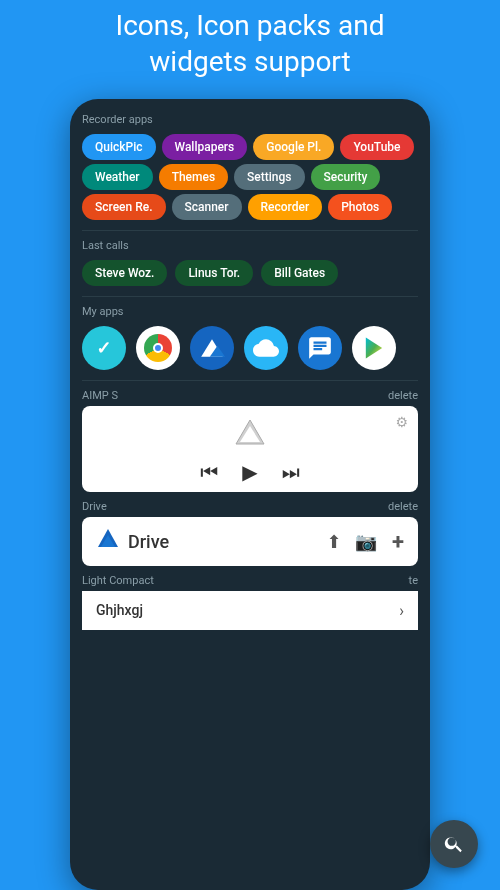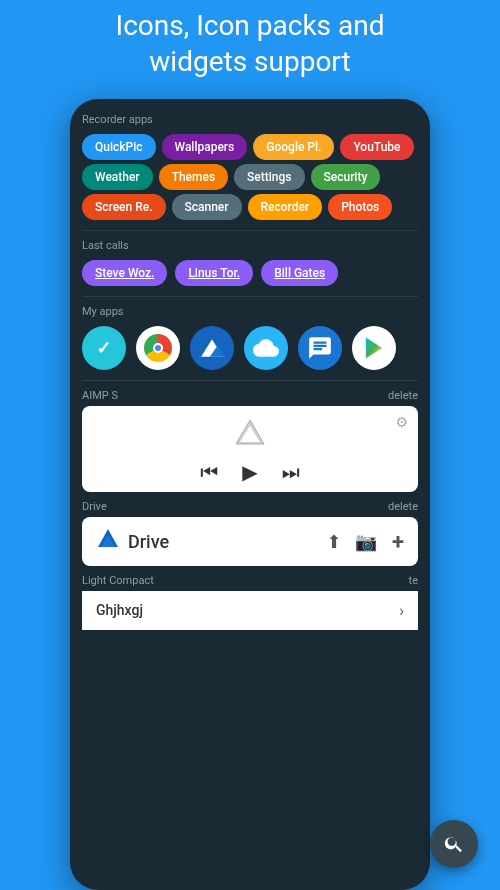--- a/index.html
+++ b/index.html
@@ -73,21 +73,21 @@
     .chip-blue { background: #2196F3; }
     .chip-purple { background: #7B1FA2; }
     .chip-yellow { background: #F9A825; }
     .chip-red { background: #E53935; }
     .chip-teal { background: #00897B; }
     .chip-orange { background: #F57C00; text-align: right; }
     .chip-gray { background: #546E7A; }
     .chip-green { background: #43A047; }
     .chip-deep-orange { background: #E64A19; }
     .chip-amber { background: #FFA000; }
-    .chip-contact { background: #8b5cf6; text-decoration: underline; }
+    .chip-contact { background: #14532d; }
 
     .calls-row {
       display: flex;
       gap: 8px;
       margin-top: 4px;
     }
 
     .my-apps-icons {
       display: flex;
       gap: 10px;

